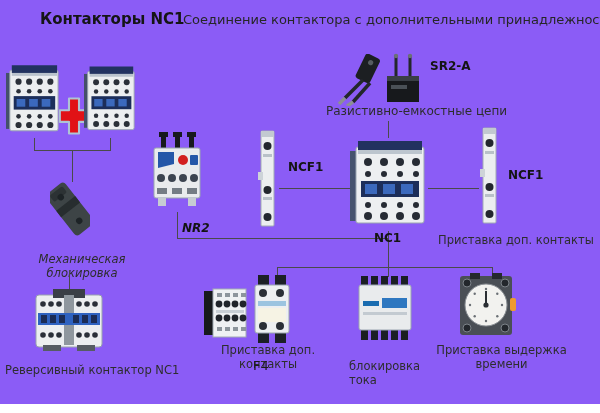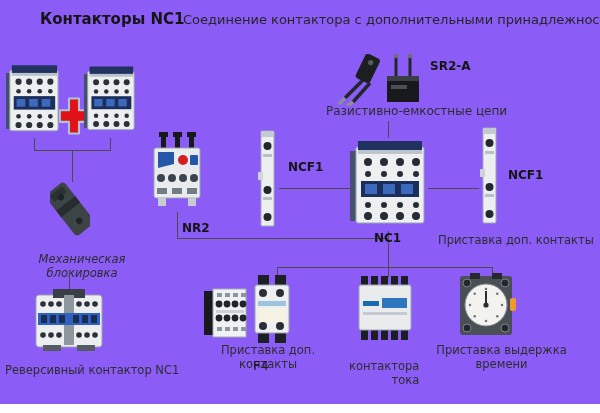--- a/index.html
+++ b/index.html
@@ -3,21 +3,21 @@
 <meta charset="utf-8">
 <style>
   html,body{margin:0;padding:0;background:#ffffff;}
   #stage{
     position:relative;width:600px;height:404px;background:#8b5cf6;overflow:hidden;
     font-family:"DejaVu Sans","Liberation Sans",sans-serif;color:#2d2d2d;
   }
   .ln{position:absolute;background:#4a4a4a;}
   .title{position:absolute;font-size:15px;font-weight:bold;color:#151515;white-space:nowrap;}
   .subtitle{position:absolute;font-size:13px;color:#262626;white-space:nowrap;}
-  .cap{position:absolute;font-size:11.5px;color:#2d2d2d;white-space:nowrap;text-align:right;}
+  .cap{position:absolute;font-size:11.5px;color:#2d2d2d;white-space:nowrap;}
   .capc{text-align:center;white-space:normal;}
   .ref{position:absolute;font-size:12px;font-weight:bold;color:#141414;white-space:nowrap;}
   .refn{position:absolute;font-size:13px;color:#1a1a1a;white-space:nowrap;}
   .dev{position:absolute;line-height:0;}
   .dev svg{display:block;}
   #bottom-strip{position:absolute;left:0;top:404px;width:600px;height:9px;background:#e9eaea;}
 </style>
 </head>
 <body>
 
@@ -208,21 +208,21 @@
       </g>
       <g fill="#747c84">
         <rect x="5" y="56" width="10" height="6"></rect>
           <rect x="20" y="56" width="10" height="6"></rect>
           <rect x="35" y="56" width="10" height="6"></rect>
       </g>
       <rect x="6" y="66" width="8" height="8" fill="#c6ccd2"></rect>
         <rect x="36" y="66" width="8" height="8" fill="#c6ccd2"></rect>
     </svg>
   </div>
-  <div class="ref" style="left:182px;top:221px;">NR2</div>
+  <div class="ref" style="left:182px;top:221px;font-style:italic;">NR2</div>
 
   <div class="dev" style="left:257px;top:129px;">
     <svg width="22" height="99" viewBox="0 0 22 99">
       <rect x="4" y="2" width="13" height="95" rx="1" fill="#eceef0" stroke="#a2abb4"></rect>
       <rect x="4" y="2" width="13" height="6" fill="#c2c9d0"></rect>
       <circle cx="10.5" cy="17" r="4" fill="#23272e"></circle>
       <rect x="6" y="25" width="9" height="3" fill="#b9c1c8"></rect>
       <rect x="1" y="43" width="5" height="8" fill="#cdd3d8"></rect>
       <circle cx="10.5" cy="61" r="4" fill="#23272e"></circle>
       <rect x="6" y="68" width="9" height="3" fill="#b9c1c8"></rect>
@@ -353,21 +353,21 @@
           <rect x="34" y="54" width="7" height="11"></rect>
           <rect x="44" y="54" width="7" height="11"></rect>
       </g>
       <rect x="2" y="10" width="52" height="45" rx="2" fill="#e9ebed" stroke="#9aa5b0"></rect>
       <rect x="6" y="26" width="16" height="5" fill="#1a6cb0"></rect>
       <rect x="25" y="23" width="25" height="10" fill="#2e77c0"></rect>
       <rect x="6" y="37" width="44" height="3" fill="#c3cad1"></rect>
     </svg>
   </div>
   <div class="cap" style="left:349px;top:359px;line-height:14px;">
-    <div>контактора</div>
+    <div>блокировка</div>
     <div>тока</div>
   </div>
 
   <div class="dev" style="left:456px;top:272px;">
     <svg width="60" height="67" viewBox="0 0 60 67">
       <rect x="4" y="4" width="52" height="59" rx="3" fill="#4a4f55"></rect>
       <rect x="14" y="1" width="10" height="6" fill="#25292e"></rect>
         <rect x="36" y="1" width="10" height="6" fill="#25292e"></rect>
       <g fill="#23272c" stroke="#7c8288">
         <circle cx="11" cy="11" r="4"></circle>

